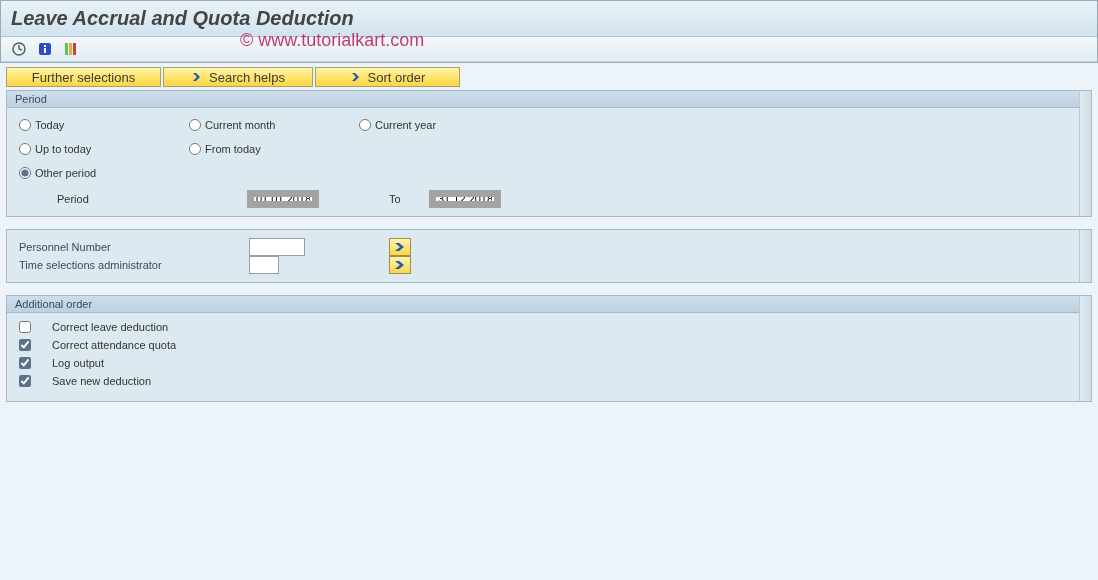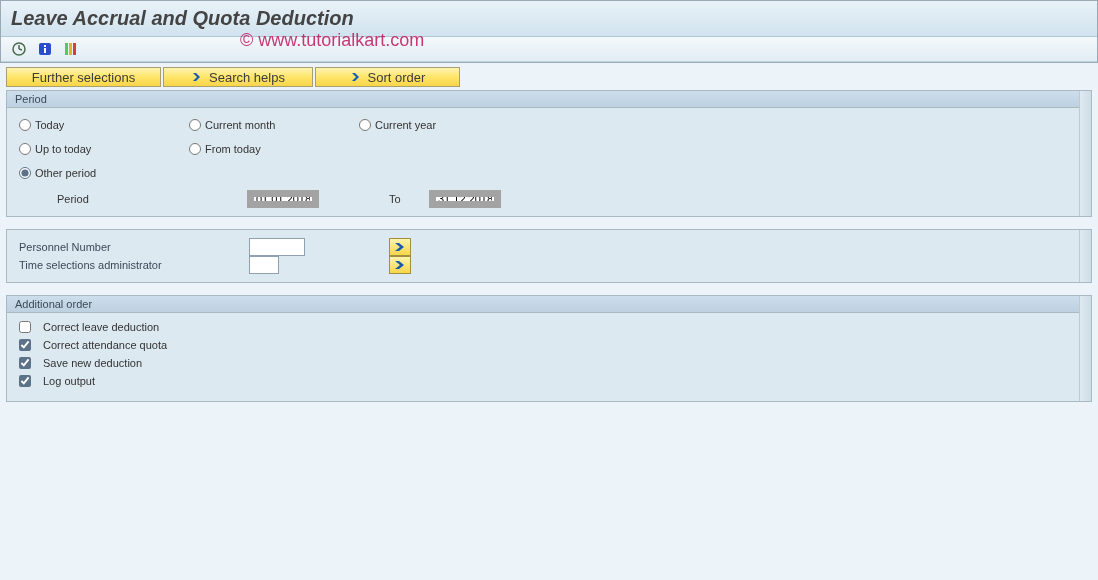--- a/index.html
+++ b/index.html
@@ -70,21 +70,21 @@
     .sel-grid { display:grid; grid-template-columns: 230px 100px 40px 40px; align-items:center; }
     .sel-label { font-size:11px; color:#3a4a57; background:#dde9f1; }
     
     .arrow-btn {
       width:22px; height:18px;
       background:linear-gradient(to bottom, #fff3ad 0%, #f9d74a 100%);
       border:1px solid #a08f40; display:inline-flex; align-items:center; justify-content:center; cursor:pointer;
     }
     .arrow-btn svg { width:12px; height:10px; }
     
-    .chk-row { display:flex; align-items:flex-start; gap:12px; margin-bottom:6px; }
+    .chk-row { display:flex; align-items:flex-start; gap:21px; margin-bottom:6px; }
     
     .right-border { position:absolute; top:0; right:0; bottom:0; width:12px; background:linear-gradient(to right, #dfe9f0, #cfdde7); border-left:1px solid #bccad6; }
   </style>
 </head>
 <body>
 
 <div class="window">
   <div class="title-bar">
     <span class="title-text">Leave Accrual and Quota Deduction</span>
   </div>
@@ -217,22 +217,22 @@
         <label class="chk-row">
           <input type="checkbox" style="">
           <span>Correct leave deduction</span>
         </label>
         <label class="chk-row">
           <input type="checkbox" checked="" style="">
           <span>Correct attendance quota</span>
         </label>
         <label class="chk-row">
           <input type="checkbox" checked="" style="">
+          <span>Log output</span>
+        </label>
+        <label class="chk-row">
+          <input type="checkbox" checked="" style="">
           <span>Save new deduction</span>
         </label>
-        <label class="chk-row">
-          <input type="checkbox" checked="" style="">
-          <span>Log output</span>
-        </label>
       </div>
     <div class="right-border"></div>
   </div>
 </div>
 
 </body></html>

